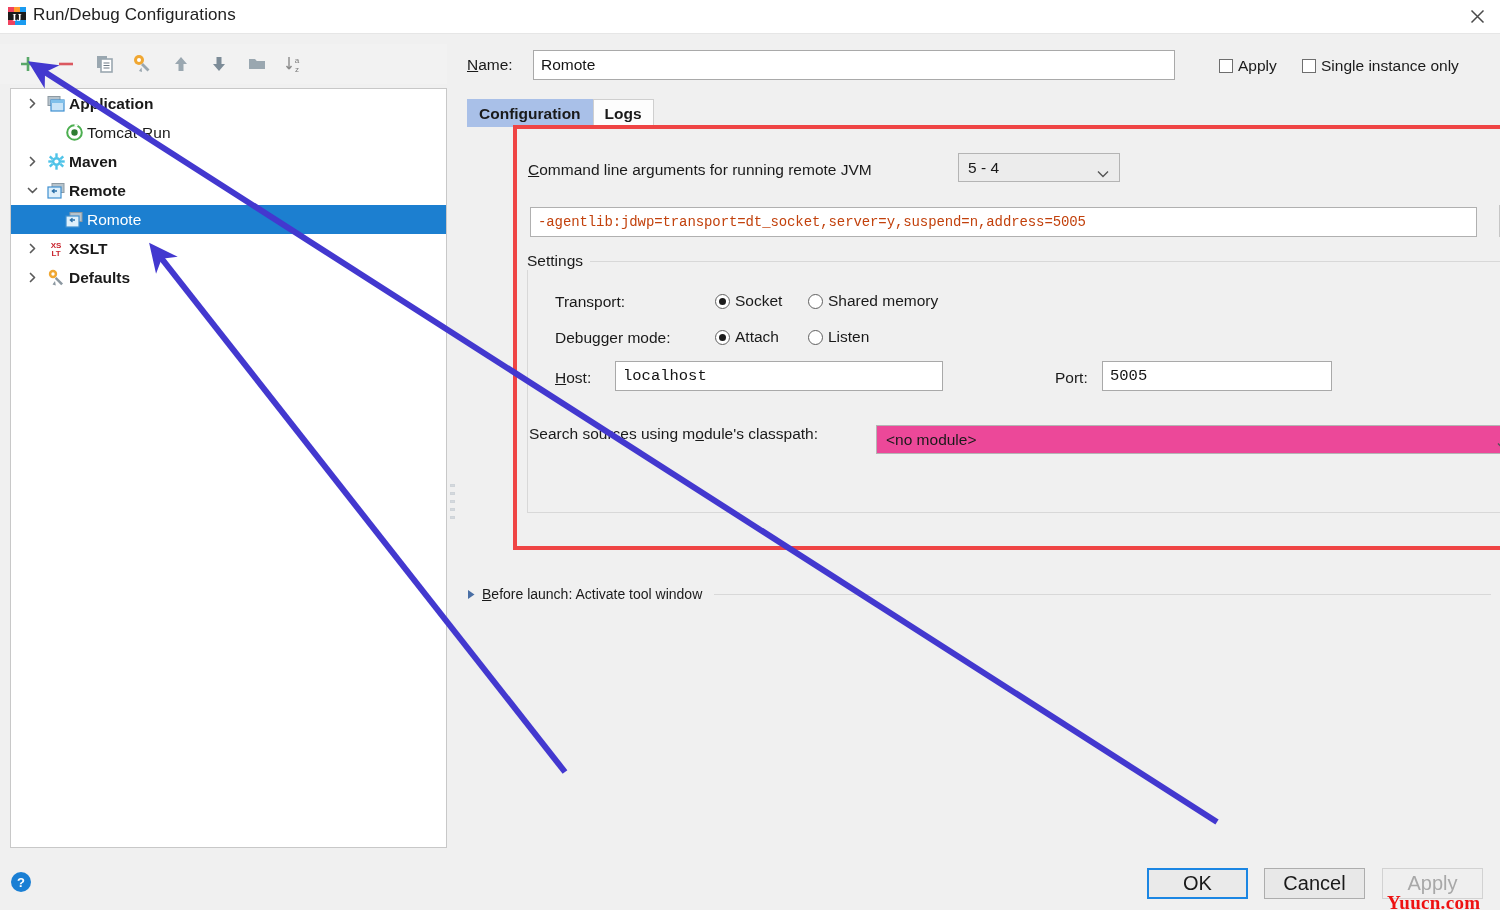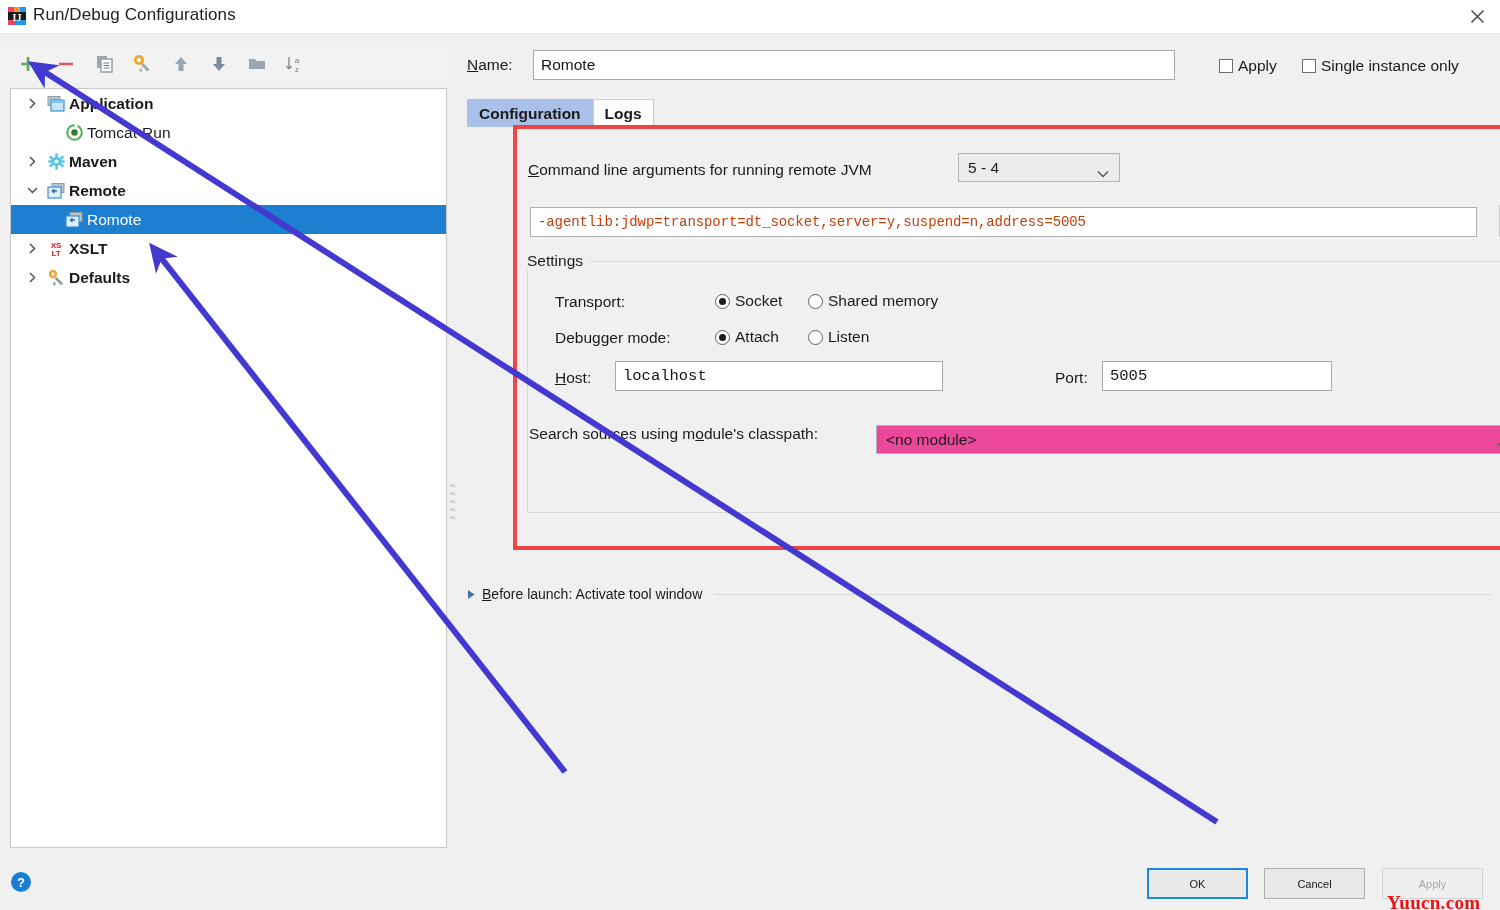--- a/index.html
+++ b/index.html
@@ -351,21 +351,21 @@
     left: 10px; top: 871px;
     width: 22px; height: 22px;
     cursor: default;
   }
   .dlgbtn {
     position: absolute;
     top: 868px;
     height: 31px;
     box-sizing: border-box;
     display: flex; align-items: center; justify-content: center;
-    font-size: 11px;
+    font-size: 20px;
     background: #e8e8e8;
     border: 1px solid #adadad;
     cursor: default;
     color: #1a1a1a;
   }
   #ok-btn {
     left: 1147px; width: 101px;
     background: #eaeaea;
     border: 2px solid #1b86e3;
   }

